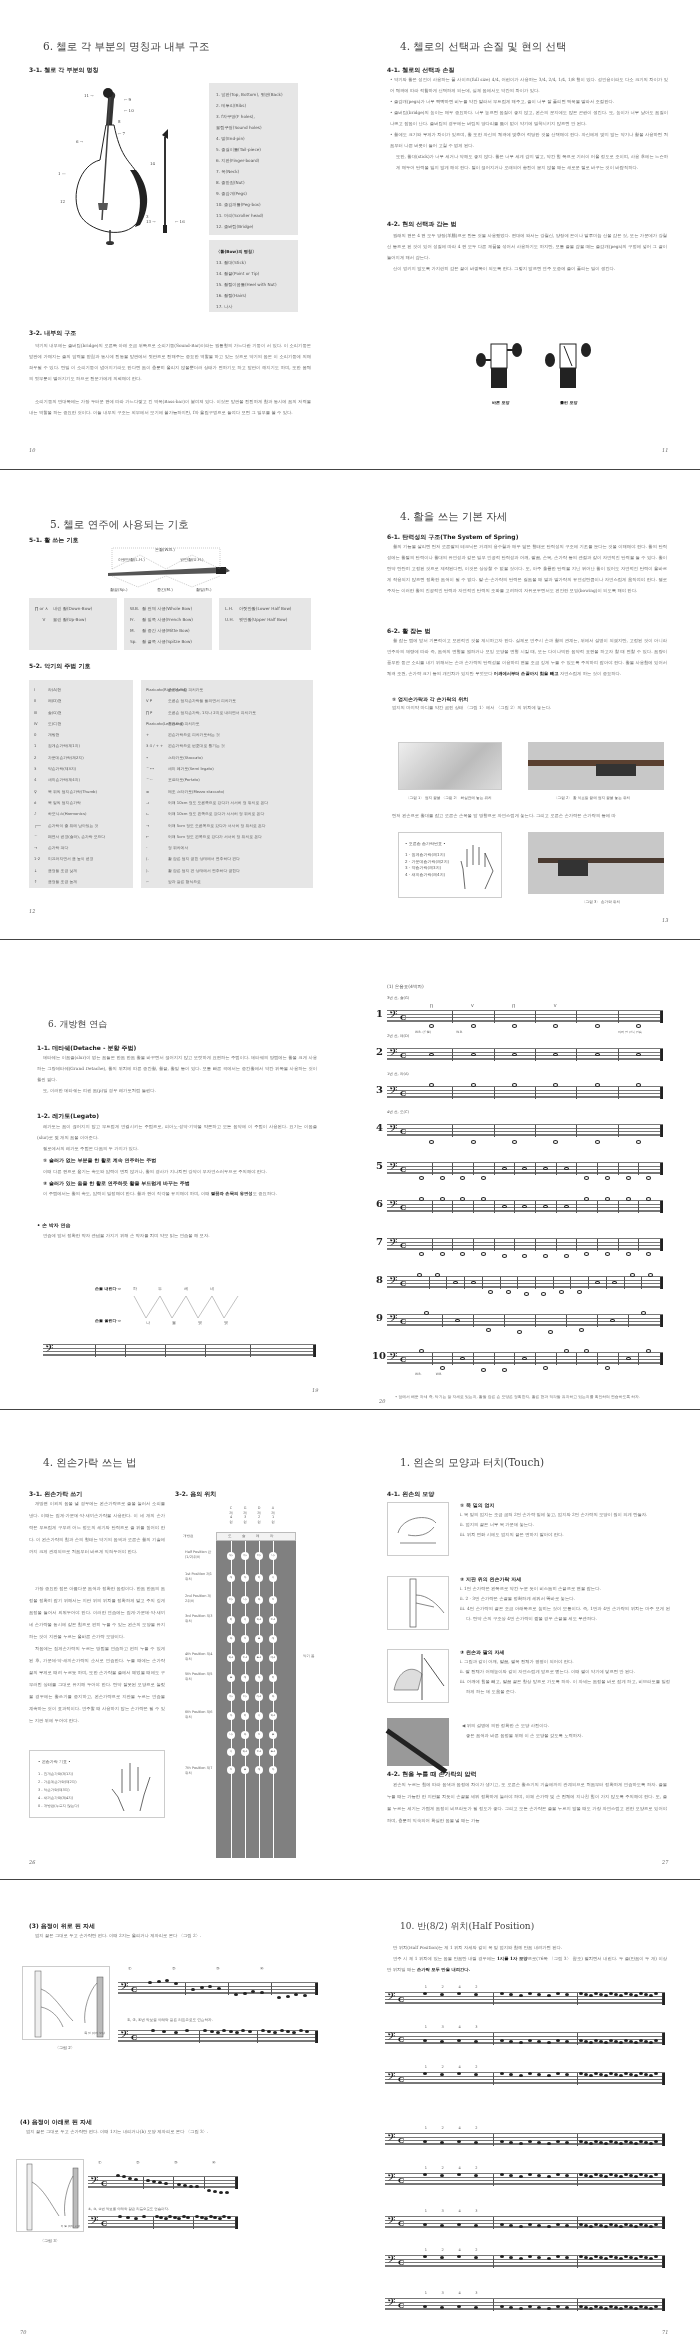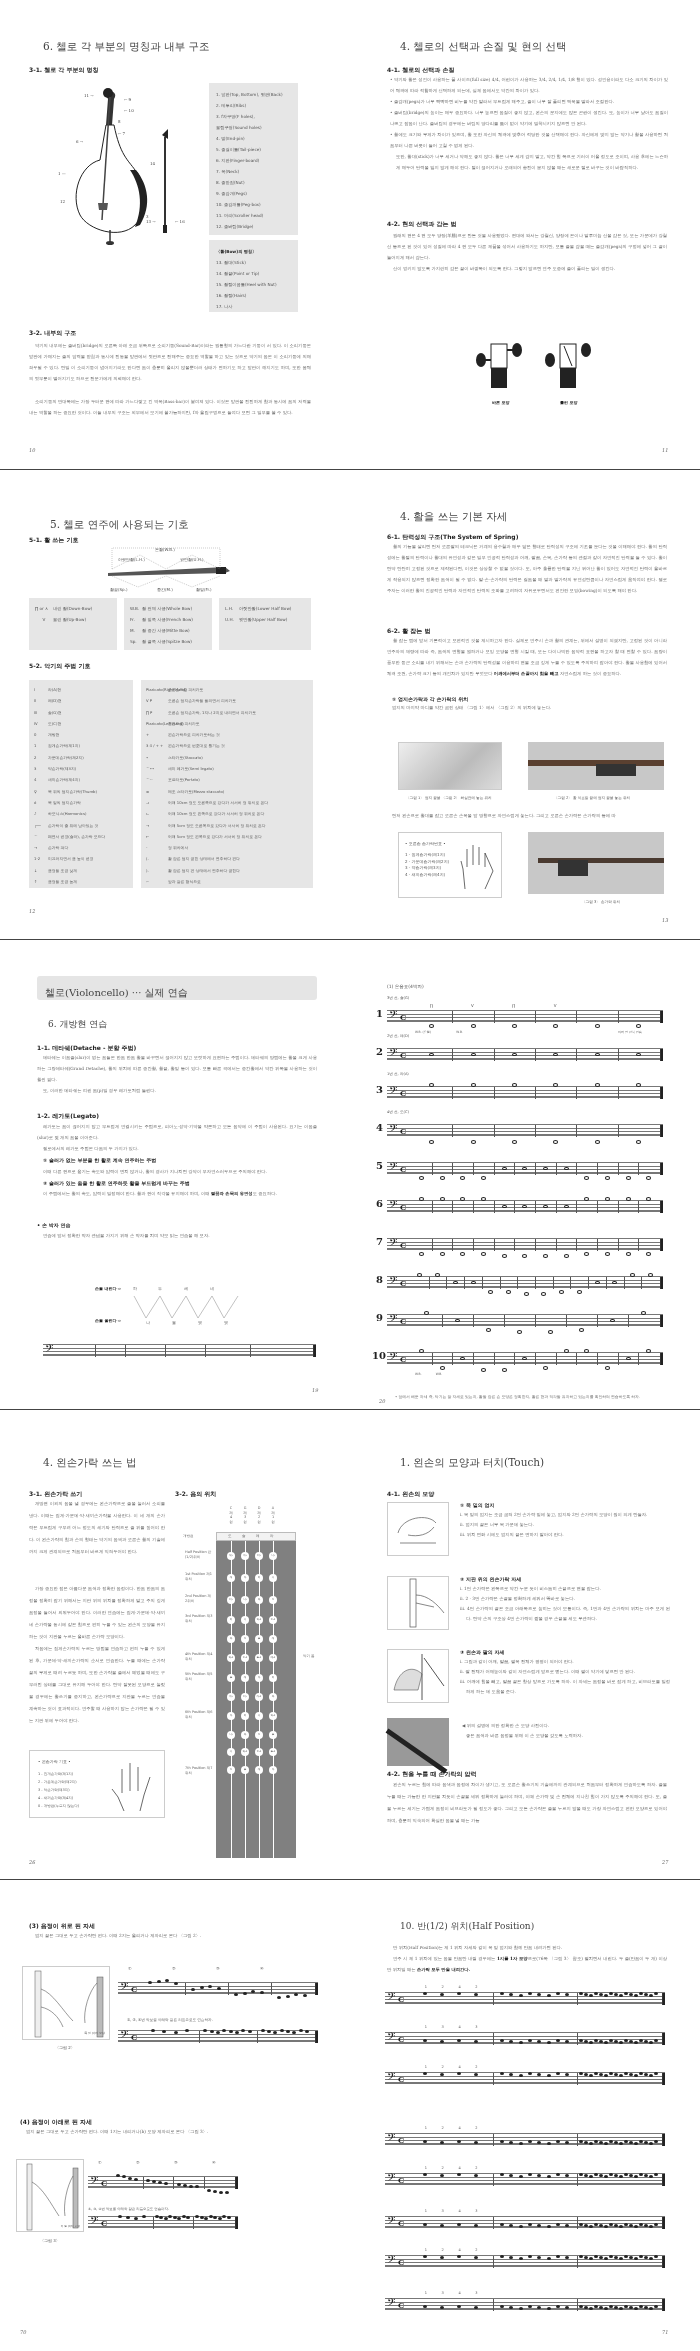--- a/index.html
+++ b/index.html
@@ -233,23 +233,20 @@
       <div style="position:absolute;left:10px;right:0;top:26px;height:5px;background:#4a3a30;"></div>
       <div style="position:absolute;left:30px;top:28px;width:30px;height:16px;background:#333;"></div>
     </div>
     <div class="sm" style="position:absolute;left:232px;top:430px;font-size:3.6px;">〈그림 3〉 손가락 위치</div>
     <div class="pnum" style="left:312px;top:447px;">13</div>
   </div>
 </div>
 
 <div class="spread" style="top:940px;height:470px;">
   <div class="page">
-    <div style="position:absolute;left:37px;top:36px;width:280px;height:24px;background:#e5e5e5;border-radius:3px;padding:5px 8px;">
-      <span style="font-size:10px;color:#444;">첼로(Violoncello) ··· 실제 연습</span>
-    </div>
     <div class="ch-title" style="left:48px;top:78px;font-size:9px;">6. 개방현 연습</div>
     <div class="sec" style="left:37px;top:104px;">1-1. 데타쉐(Detache - 분할 주법)</div>
     <div class="para" style="left:37px;top:112px;width:280px;text-indent:6px;">데타쉐는 이음줄(slur)이 없는 음들은 한음 한음 활을 바꾸면서 끊어지지 않고 또렷하게 표현하는 주법이다. 데타쉐의 방법에는 활을 크게 사용하는 그랑데타쉐(Grand Detache), 활의 위치에 따른 중간활, 활끝, 활밑 등이 있다. 보통 빠른 곡에서는 중간활에서 약간 위쪽을 사용하는 것이 훨씬 쉽다.</div>
     <div class="para" style="left:37px;top:145px;width:280px;text-indent:6px;">또, 이러한 데타쉐는 여린 음(p)일 경우 레가토처럼 들린다.</div>
     <div class="sec" style="left:37px;top:172px;">1-2. 레가토(Legato)</div>
     <div class="para" style="left:37px;top:181px;width:280px;text-indent:6px;">레가토는 음이 끊어지지 않고 부드럽게 연결시키는 주법으로, 피아노·성악·기악을 막론하고 모든 음악에 이 주법이 사용된다. 표기는 이음줄(slur)로 몇 개의 음을 이어준다.</div>
     <div class="para" style="left:37px;top:203px;width:280px;text-indent:6px;">첼로에서의 레가토 주법은 다음의 두 가지가 있다.</div>
     <div class="sec" style="left:43px;top:217px;font-size:5px;">① 슬러가 없는 부분을 한 활로 계속 연주하는 주법</div>
     <div class="para" style="left:37px;top:226px;width:280px;text-indent:6px;">이때 다른 현으로 옮기는 속도와 압력이 변치 않거나, 활의 경사가 지나치면 강약이 부자연스러우므로 주의해야 한다.</div>
     <div class="sec" style="left:43px;top:240px;font-size:5px;">② 슬러가 있는 음을 한 활로 연주하듯 활을 부드럽게 바꾸는 주법</div>
@@ -836,21 +833,21 @@
           <div class="fnote" style="left: 125.426px; top: -1px;"></div>
           <div class="fnote" style="left: 129.944px; top: 0px;"></div>
           <div class="fnote" style="left: 134.463px; top: -2px;"></div>
           <div class="fnote" style="left: 138.981px; top: -1px;"></div>
         </div>
       </div>
     <div class="sm" style="position:absolute;left:88px;top:327px;font-size:3.4px;">②, ③, ④번 악보를 아래와 같은 리듬으로도 연습하자.</div>
     <div class="pnum" style="left:20px;top:449px;">70</div>
   </div>
   <div class="page">
-    <div class="ch-title" style="left:50px;top:40px;font-size:9px;">10. 반(1/2) 위치(Half Position)</div>
+    <div class="ch-title" style="left:50px;top:40px;font-size:9px;">10. 반(8/2) 위치(Half Position)</div>
     <div class="para" style="left:37px;top:62px;width:280px;text-indent:6px;">반 위치(Half Position)는 제 1 위치 자세와 같이 목 밑 엄지와 함께 반음 내려가면 된다.</div>
     <div class="para" style="left:37px;top:73px;width:280px;text-indent:6px;">
       <span>연주 시 제 1 위치에 있는 음을 반음만 내릴 경우에는</span>
       <b style="color:#222">1지를 1자 모양</b><span>으로(76쪽 〈그림 3〉 참조) 펼치면서 내린다. 두 줄(반음이 두 개) 이상 반 위치일 때는</span>
       <b style="color:#222">손가락 모두 반을 내려간다.</b>
     </div>
     <div id="halfPosStaves" style="position:absolute;left:35px;top:110px;width:285px;height:340px;">
         <div class="staff" style="left: 0px; top: 2px; width: 280px;">
           <div class="ln"></div>
           <span class="clef">𝄢</span>

